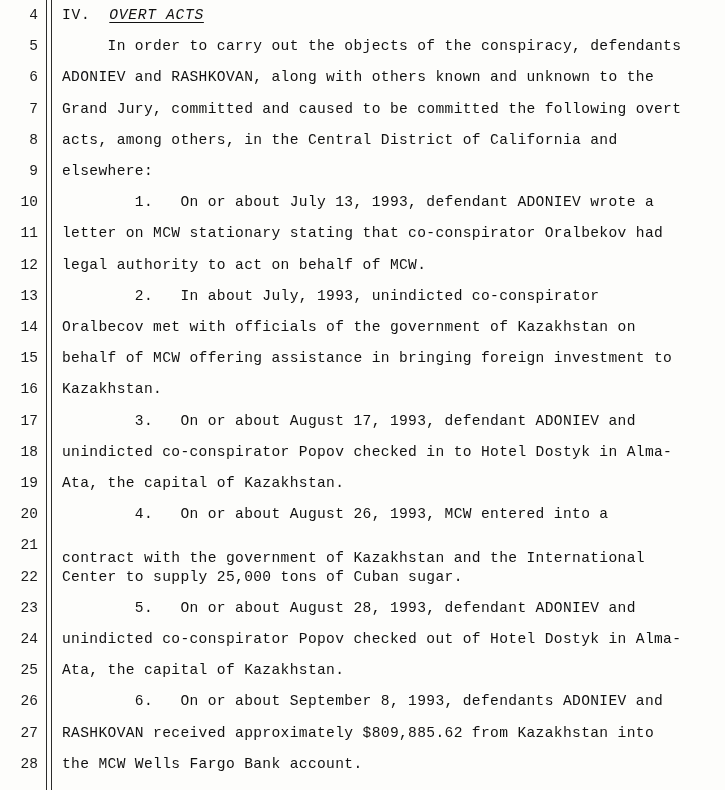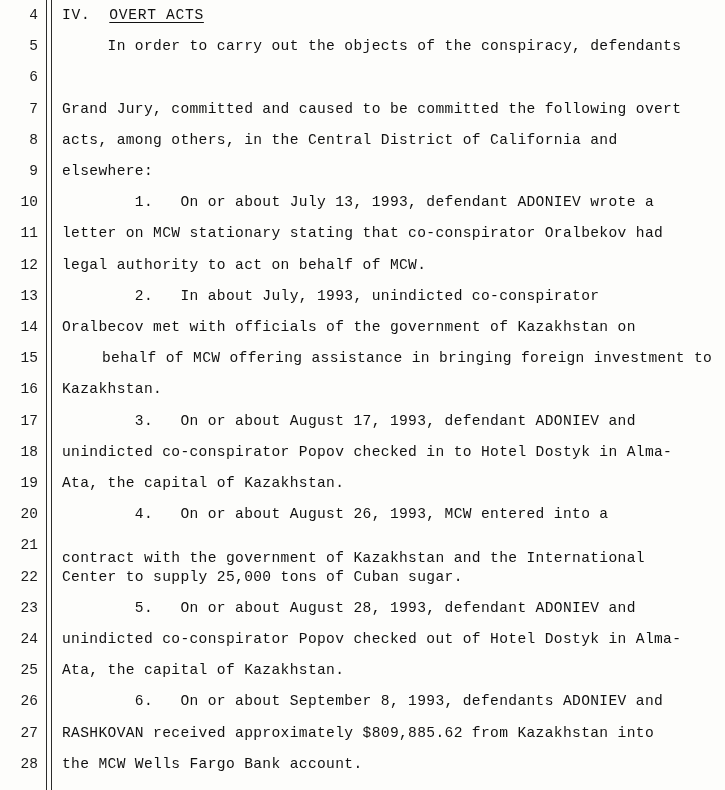--- a/index.html
+++ b/index.html
@@ -62,20 +62,21 @@
     white-space: pre;
     font-family: "Liberation Mono", "DejaVu Sans Mono", monospace;
     font-size: 14.6px;
     letter-spacing: 0.35px;
     line-height: 1;
     color: #111111;
   }
   .tline u {
     text-decoration: underline;
     text-underline-offset: 2.5px;
+    font-style: italic;
   }
   .heading {
     letter-spacing: 0.7px;
   }
 </style>
 </head>
 <body>
 
 <div class="page">
 
@@ -106,29 +107,30 @@
       <div class="lineno" style="top: 725.6px;">27</div>
       <div class="lineno" style="top: 756.8px;">28</div>
     </div>
   <div class="rule rule-a"></div>
   <div class="rule rule-b"></div>
 
   <div class="body-col">
 
     <div class="tline heading" style="top:8px;"><span>IV.</span>&nbsp;&nbsp;<u>OVERT ACTS</u></div>
   <div class="tline" style="top: 39.2px;">     In order to carry out the objects of the conspiracy, defendants</div>
+      <div class="tline" style="top: 70.4px;">ADONIEV and RASHKOVAN, along with others known and unknown to the</div>
       <div class="tline" style="top: 101.6px;">Grand Jury, committed and caused to be committed the following overt</div>
       <div class="tline" style="top: 132.8px;">acts, among others, in the Central District of California and</div>
       <div class="tline" style="top: 164px;">elsewhere:</div>
       <div class="tline" style="top: 195.2px;">        1.   On or about July 13, 1993, defendant ADONIEV wrote a</div>
       <div class="tline" style="top: 226.4px;">letter on MCW stationary stating that co-conspirator Oralbekov had</div>
       <div class="tline" style="top: 257.6px;">legal authority to act on behalf of MCW.</div>
       <div class="tline" style="top: 288.8px;">        2.   In about July, 1993, unindicted co-conspirator</div>
       <div class="tline" style="top: 320px;">Oralbecov met with officials of the government of Kazakhstan on</div>
-      <div class="tline" style="top: 351.2px; margin-left: 40px;">behalf of MCW offering assistance in bringing foreign investment to</div>
+      <div class="tline" style="top: 351.2px;">behalf of MCW offering assistance in bringing foreign investment to</div>
       <div class="tline" style="top: 382.4px;">Kazakhstan.</div>
       <div class="tline" style="top: 413.6px;">        3.   On or about August 17, 1993, defendant ADONIEV and</div>
       <div class="tline" style="top: 444.8px;">unindicted co-conspirator Popov checked in to Hotel Dostyk in Alma-</div>
       <div class="tline" style="top: 476px;">Ata, the capital of Kazakhstan.</div>
       <div class="tline" style="top: 507.2px; text-align: center;">        4.   On or about August 26, 1993, MCW entered into a</div>
       <div class="tline" style="top: 538.4px; margin-top: 13px;">contract with the government of Kazakhstan and the International</div>
       <div class="tline" style="top: 569.6px;">Center to supply 25,000 tons of Cuban sugar.</div>
       <div class="tline" style="top: 600.8px;">        5.   On or about August 28, 1993, defendant ADONIEV and</div>
       <div class="tline" style="top: 632px;">unindicted co-conspirator Popov checked out of Hotel Dostyk in Alma-</div>
       <div class="tline" style="top: 663.2px;">Ata, the capital of Kazakhstan.</div>

